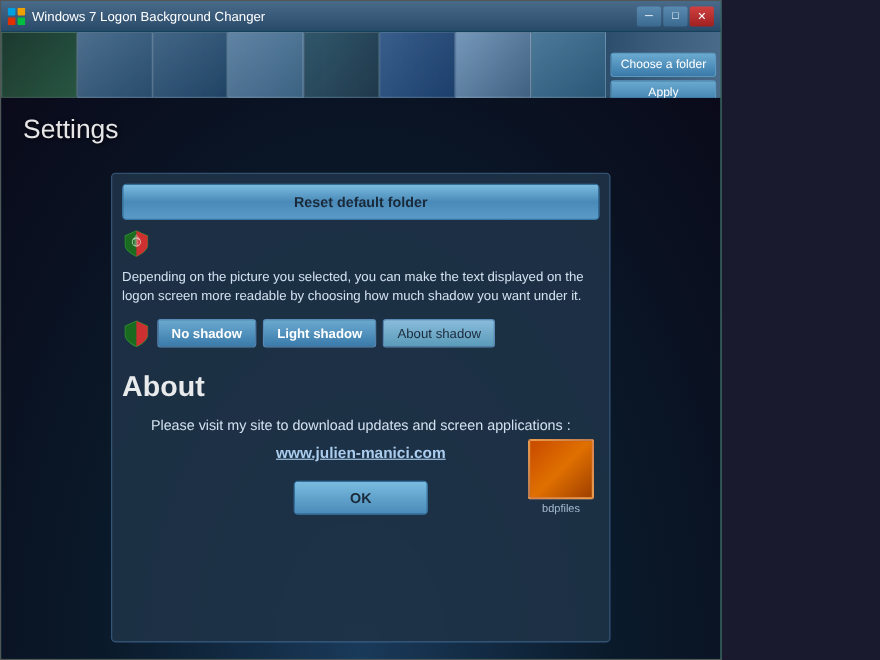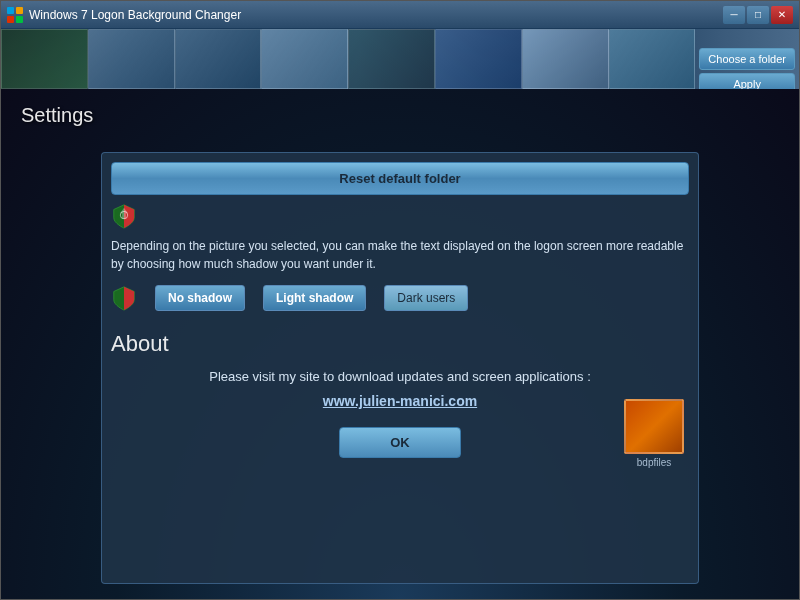--- a/index.html
+++ b/index.html
@@ -7,21 +7,21 @@
     body {
       width: 800px;
       height: 600px;
       overflow: hidden;
       font-family: 'Segoe UI', Tahoma, sans-serif;
       background: #1a1a2e;
     }
 
     
     .window {
-      width: 800px;
+      width: 656px;
       height: 600px;
       border: 1px solid #555;
       display: flex;
       flex-direction: column;
       background: #0f766e;
     }
 
     
     .titlebar {
       height: 28px;
@@ -140,21 +140,21 @@
       display: flex;
       flex-direction: column;
     }
 
     
     .settings-title-area {
       padding: 15px 20px 10px;
     }
     .settings-title {
       color: rgba(255,255,255,0.9);
-      font-size: 20px;
+      font-size: 24px;
       font-weight: 300;
       text-shadow: 1px 1px 3px rgba(0,0,0,0.8);
     }
 
     
     .dialog {
       background: rgba(30, 50, 70, 0.92);
       border: 1px solid rgba(100, 160, 220, 0.4);
       border-radius: 4px;
       margin: 15px 100px;
@@ -211,21 +211,21 @@
       color: rgba(220,235,250,0.95);
       font-size: 12px;
       line-height: 1.5;
       margin-bottom: 12px;
     }
 
     
     .shadow-row {
       display: flex;
       align-items: center;
-      gap: 18px;
+      gap: 6px;
       margin-bottom: 20px;
     }
 
     .shadow-btn {
       padding: 5px 12px;
       font-size: 12px;
       cursor: pointer;
       border-radius: 3px;
       border: 1px solid #5a8ab8;
     }
@@ -235,22 +235,22 @@
       font-weight: bold;
     }
     .shadow-btn.inactive {
       background: linear-gradient(to bottom, #8abcdc, #5a9ab8);
       color: #1a2a3a;
     }
 
     
     .about-title {
       color: rgba(255,255,255,0.9);
-      font-size: 22px;
-      font-weight: 400;
+      font-size: 26px;
+      font-weight: 700;
       margin-bottom: 10px;
     }
 
     .about-text {
       color: rgba(220,235,250,0.95);
       font-size: 13px;
       line-height: 1.6;
       text-align: center;
     }
 
@@ -363,21 +363,21 @@
 
         <p class="desc-text">Depending on the picture you selected, you can make the text displayed on the logon screen more readable by choosing how much shadow you want under it.</p>
 
         <div class="shadow-row">
           <svg class="shield-icon" viewBox="0 0 26 28">
             <path d="M13 2 L24 7 L24 16 C24 22 13 27 13 27 C13 27 2 22 2 16 L2 7 Z" fill="#1a6a20" stroke="#2a8a30" stroke-width="1"></path>
             <path d="M13 2 L24 7 L24 16 C24 22 13 27 13 27 L13 2 Z" fill="#cc3030"></path>
           </svg>
           <button class="shadow-btn active">No shadow</button>
           <button class="shadow-btn active">Light shadow</button>
-          <button class="shadow-btn inactive">Dark users</button>
+          <button class="shadow-btn inactive">About shadow</button>
         </div>
 
         <h2 class="about-title">About</h2>
         <p class="about-text">Please visit my site to download updates and screen applications :</p>
         <a class="about-link">www.julien-manici.com</a>
 
         <div class="ok-btn-row">
           <button class="ok-btn">OK</button>
         </div>
       </div>

